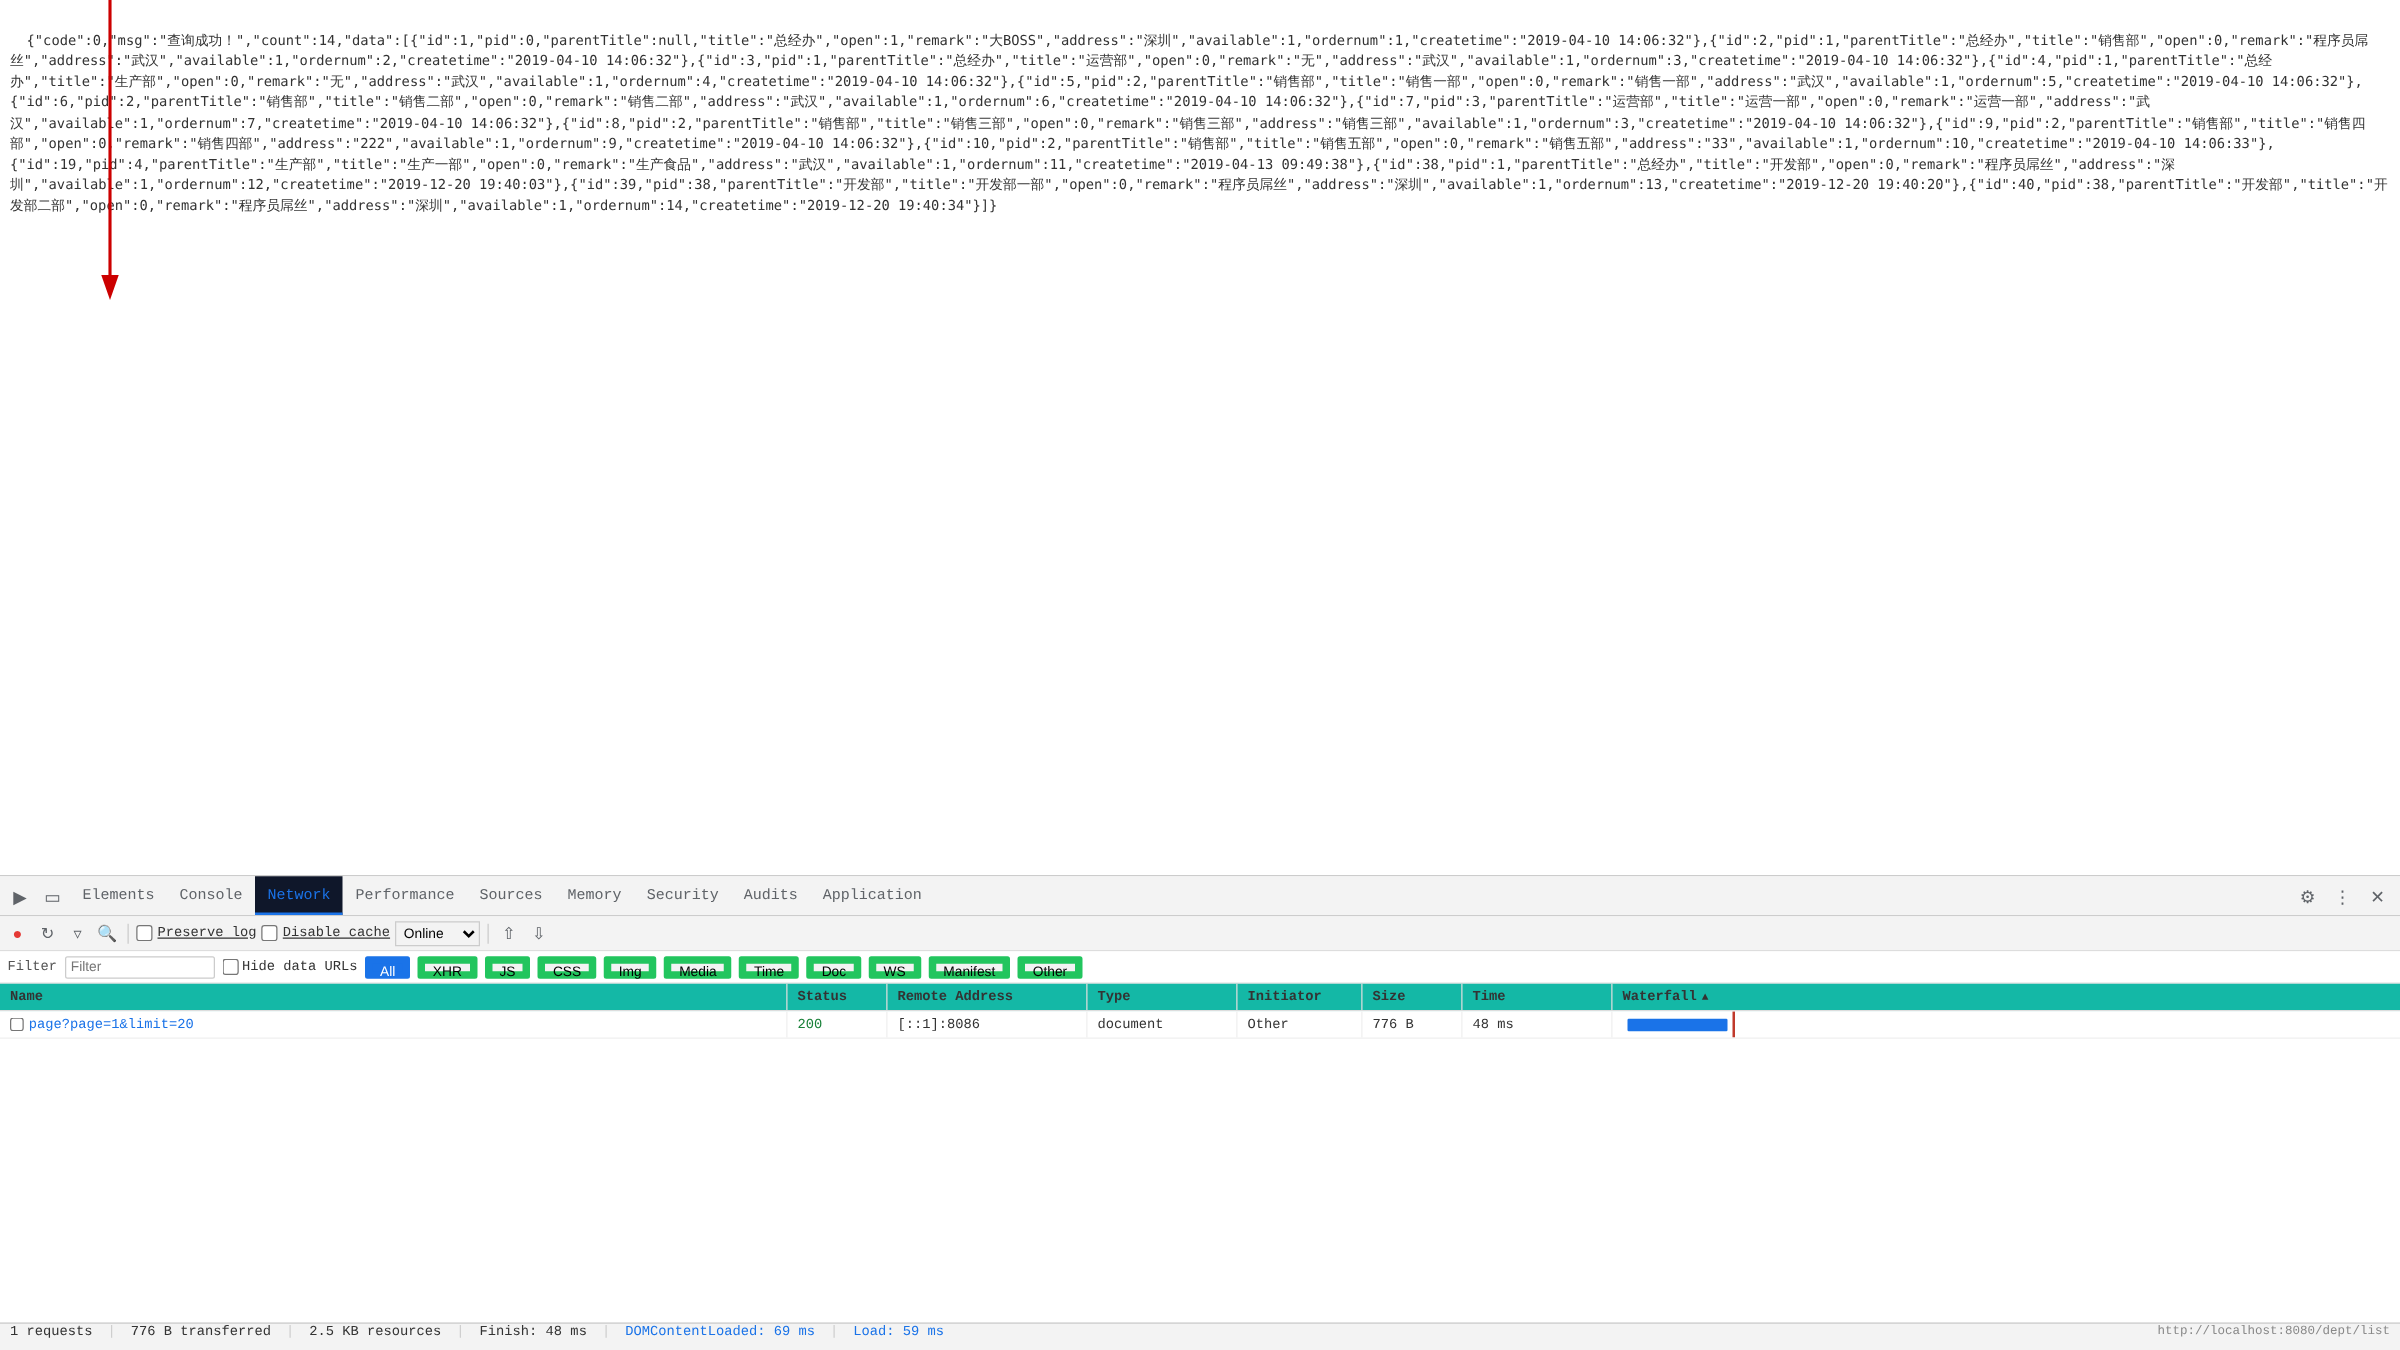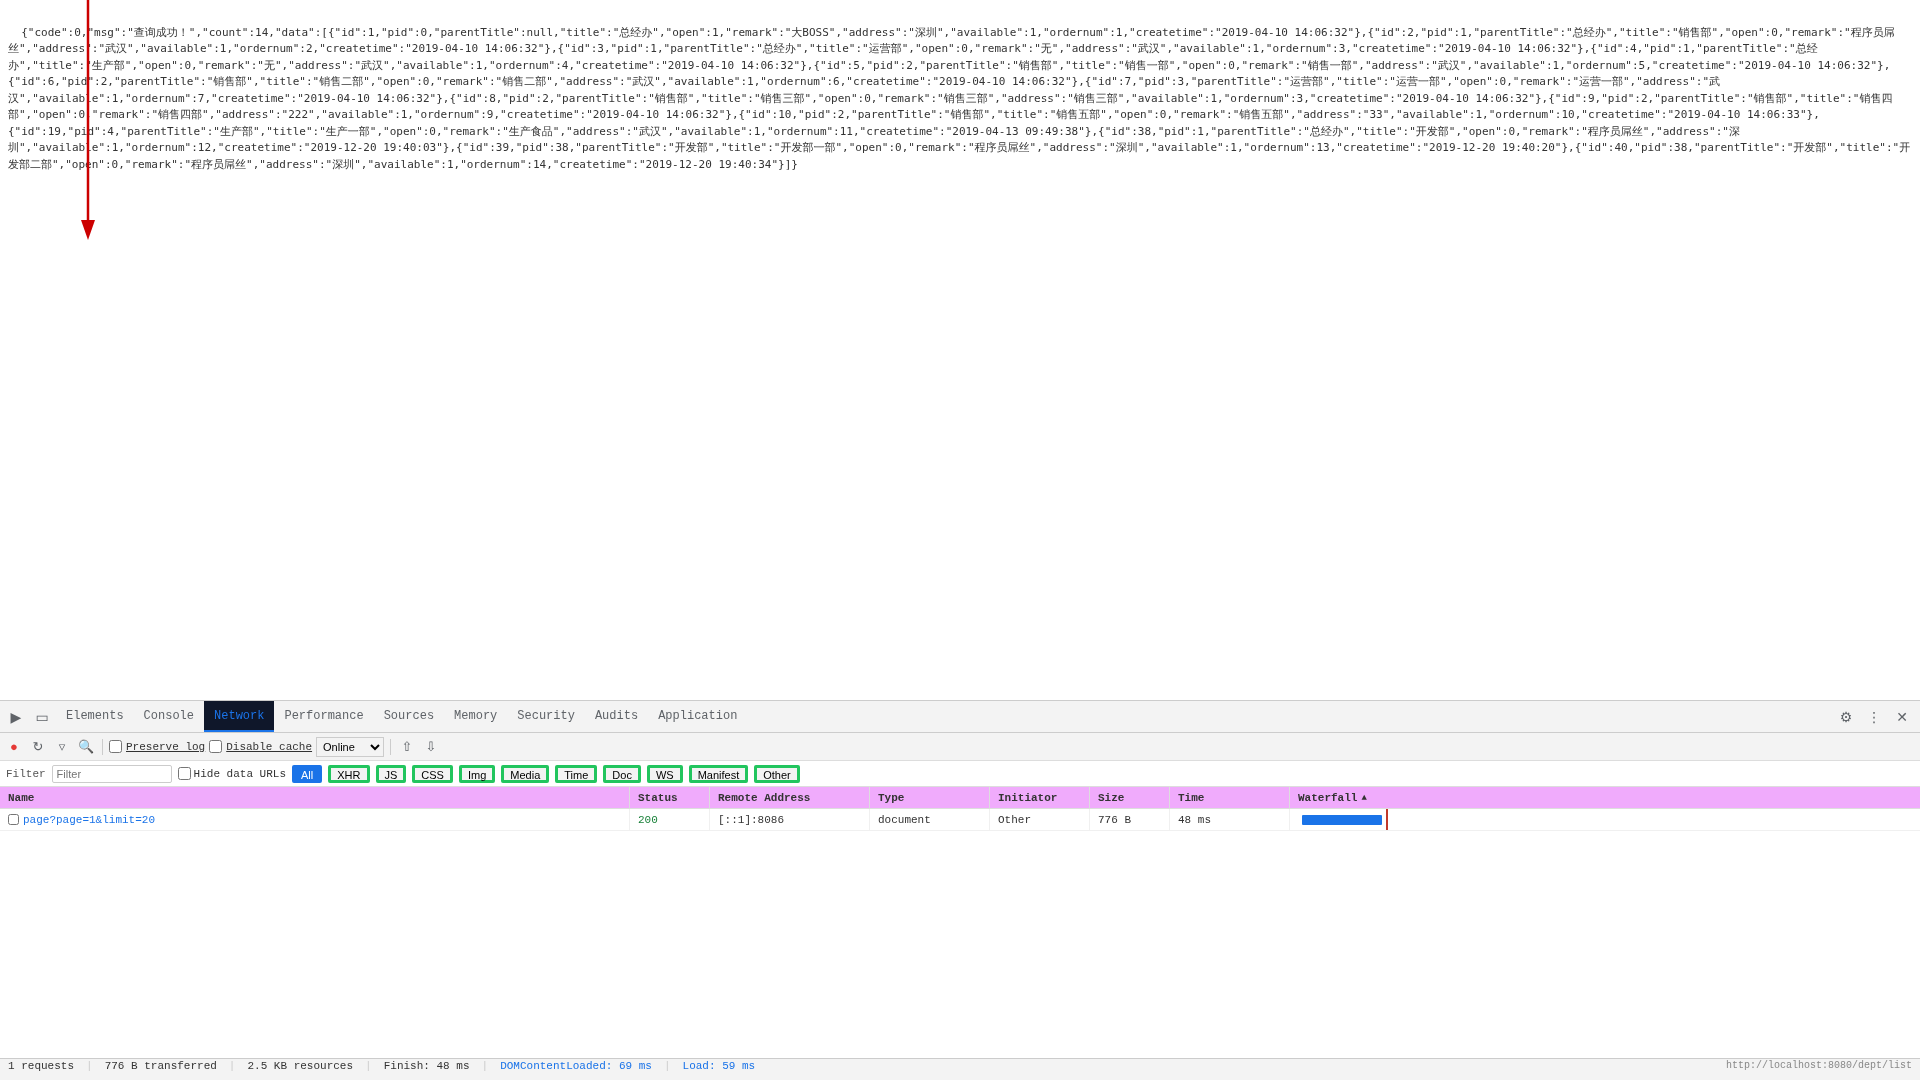--- a/index.html
+++ b/index.html
@@ -188,37 +188,37 @@
       align-items: flex-end;
       gap: 3px;
       font-size: 11px;
       color: #333;
       white-space: nowrap;
     }
 
     .filter-btn {
       padding: 1px 6px;
       font-size: 11px;
-      border: 3px solid #22c55e;
+      border: 6px solid #22c55e;
       background: #f3f3f3;
       border-radius: 2px;
       cursor: pointer;
       height: 18px;
     }
     .filter-btn.active {
       background: #1a73e8;
       color: #fff;
       border-color: #1a73e8;
     }
 
     
     #network-table-header {
       display: grid;
       grid-template-columns: 1fr 80px 160px 120px 100px 80px 120px 1fr;
-      background: #f0abfc;
+      background: #14b8a6;
       border-bottom: 1px solid #ddd;
       height: 22px;
       align-items: center;
       font-size: 11px;
       font-weight: 600;
       color: #333;
     }
 
     .col-header {
       padding: 0 8px;

